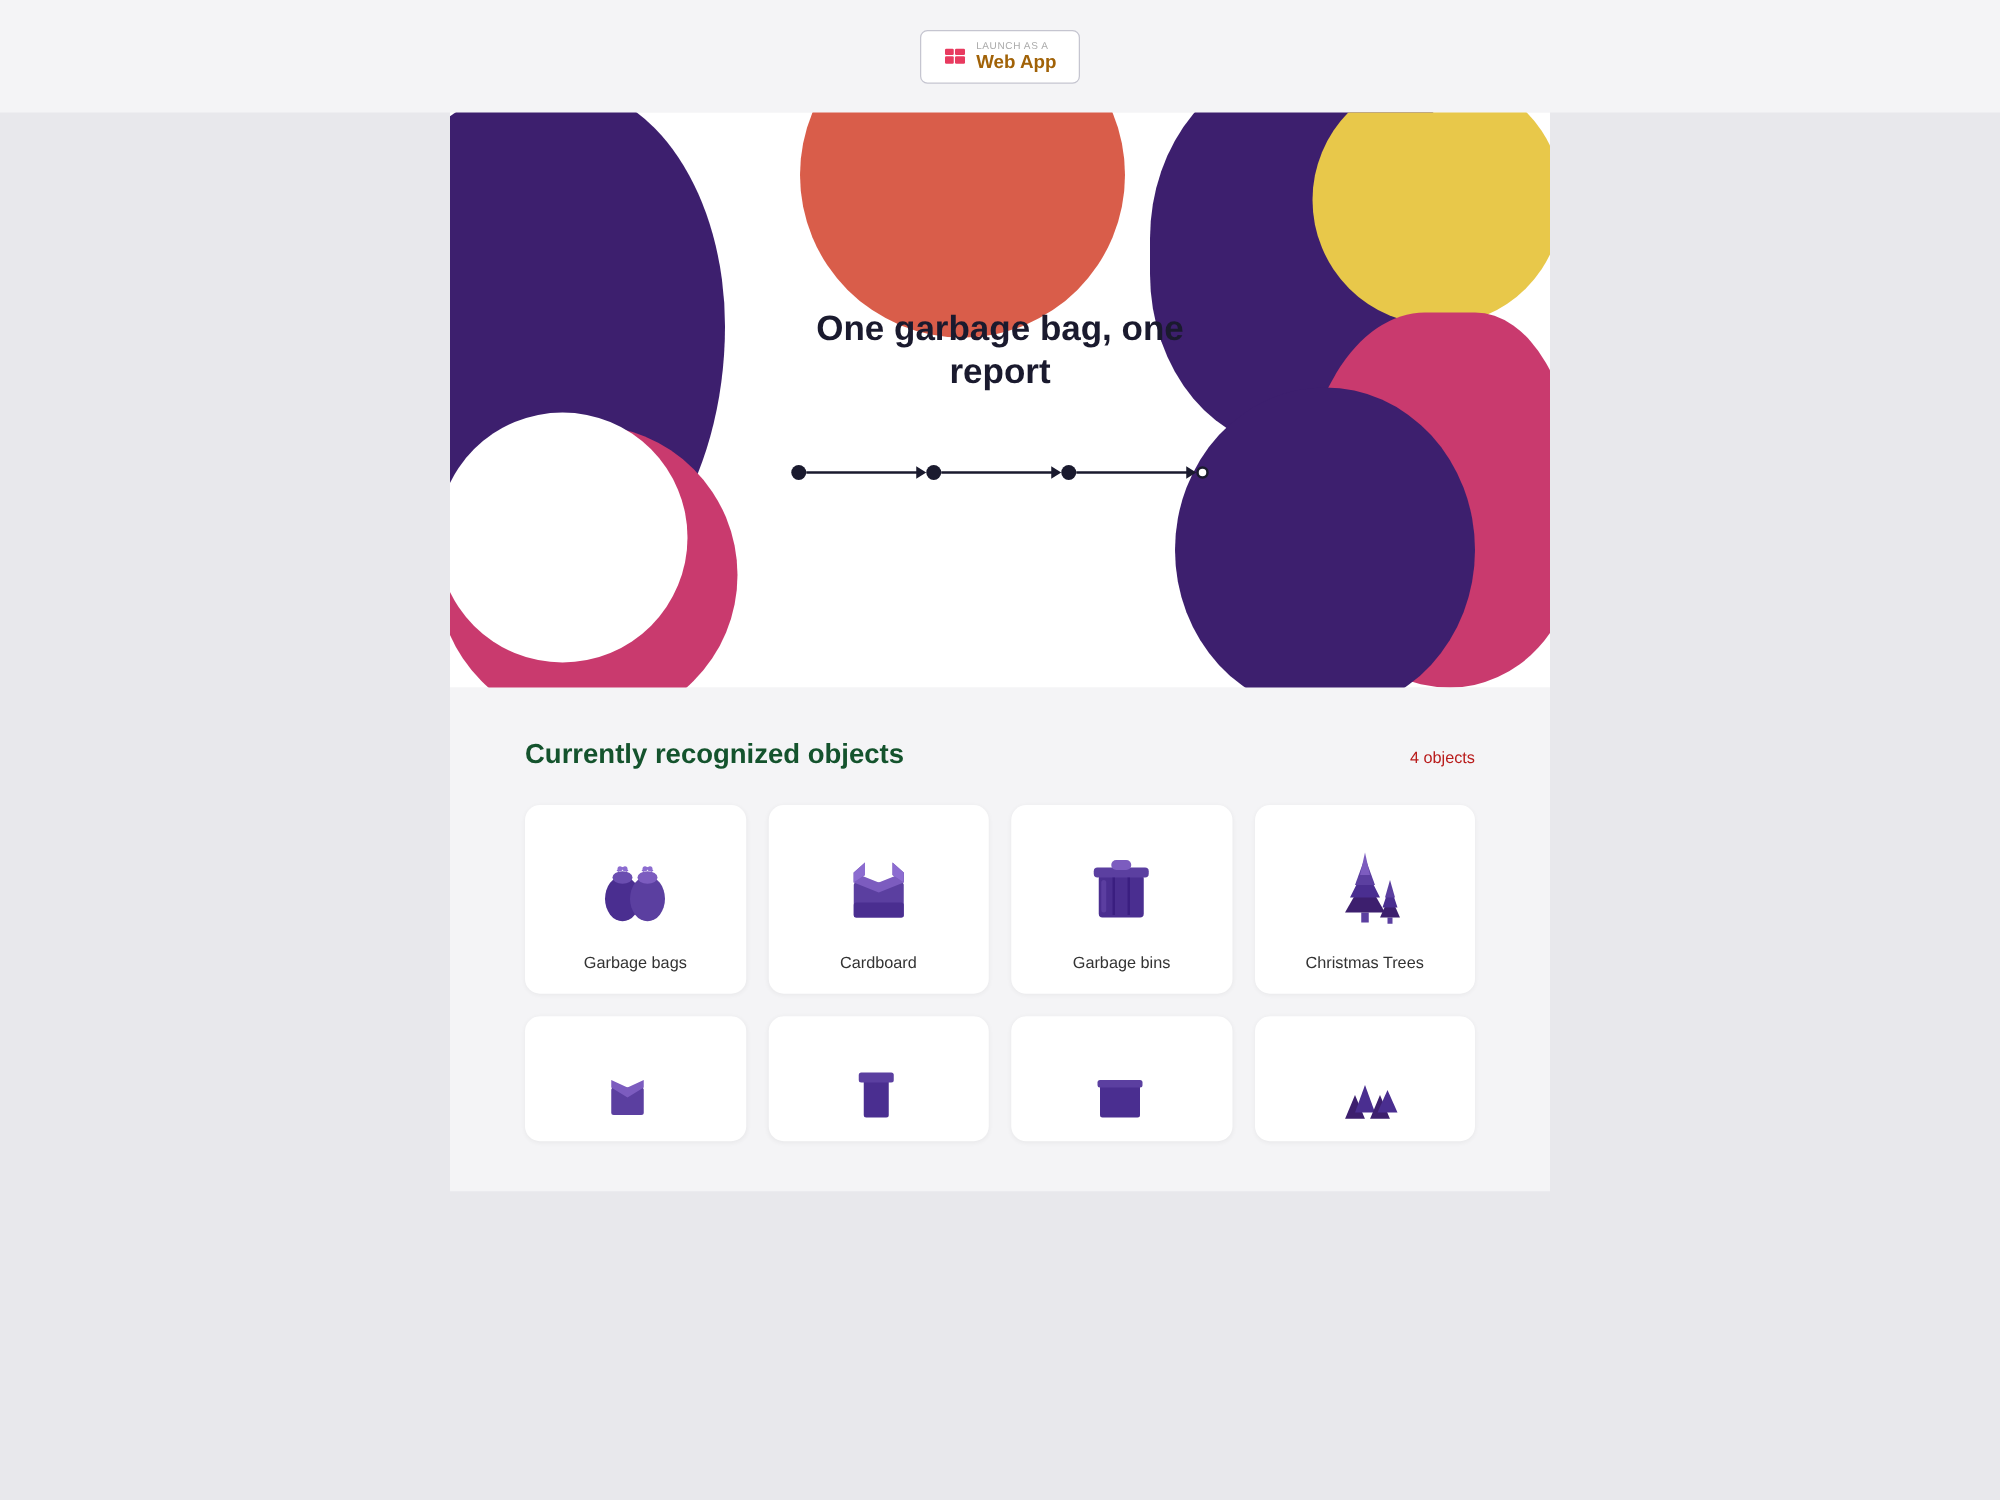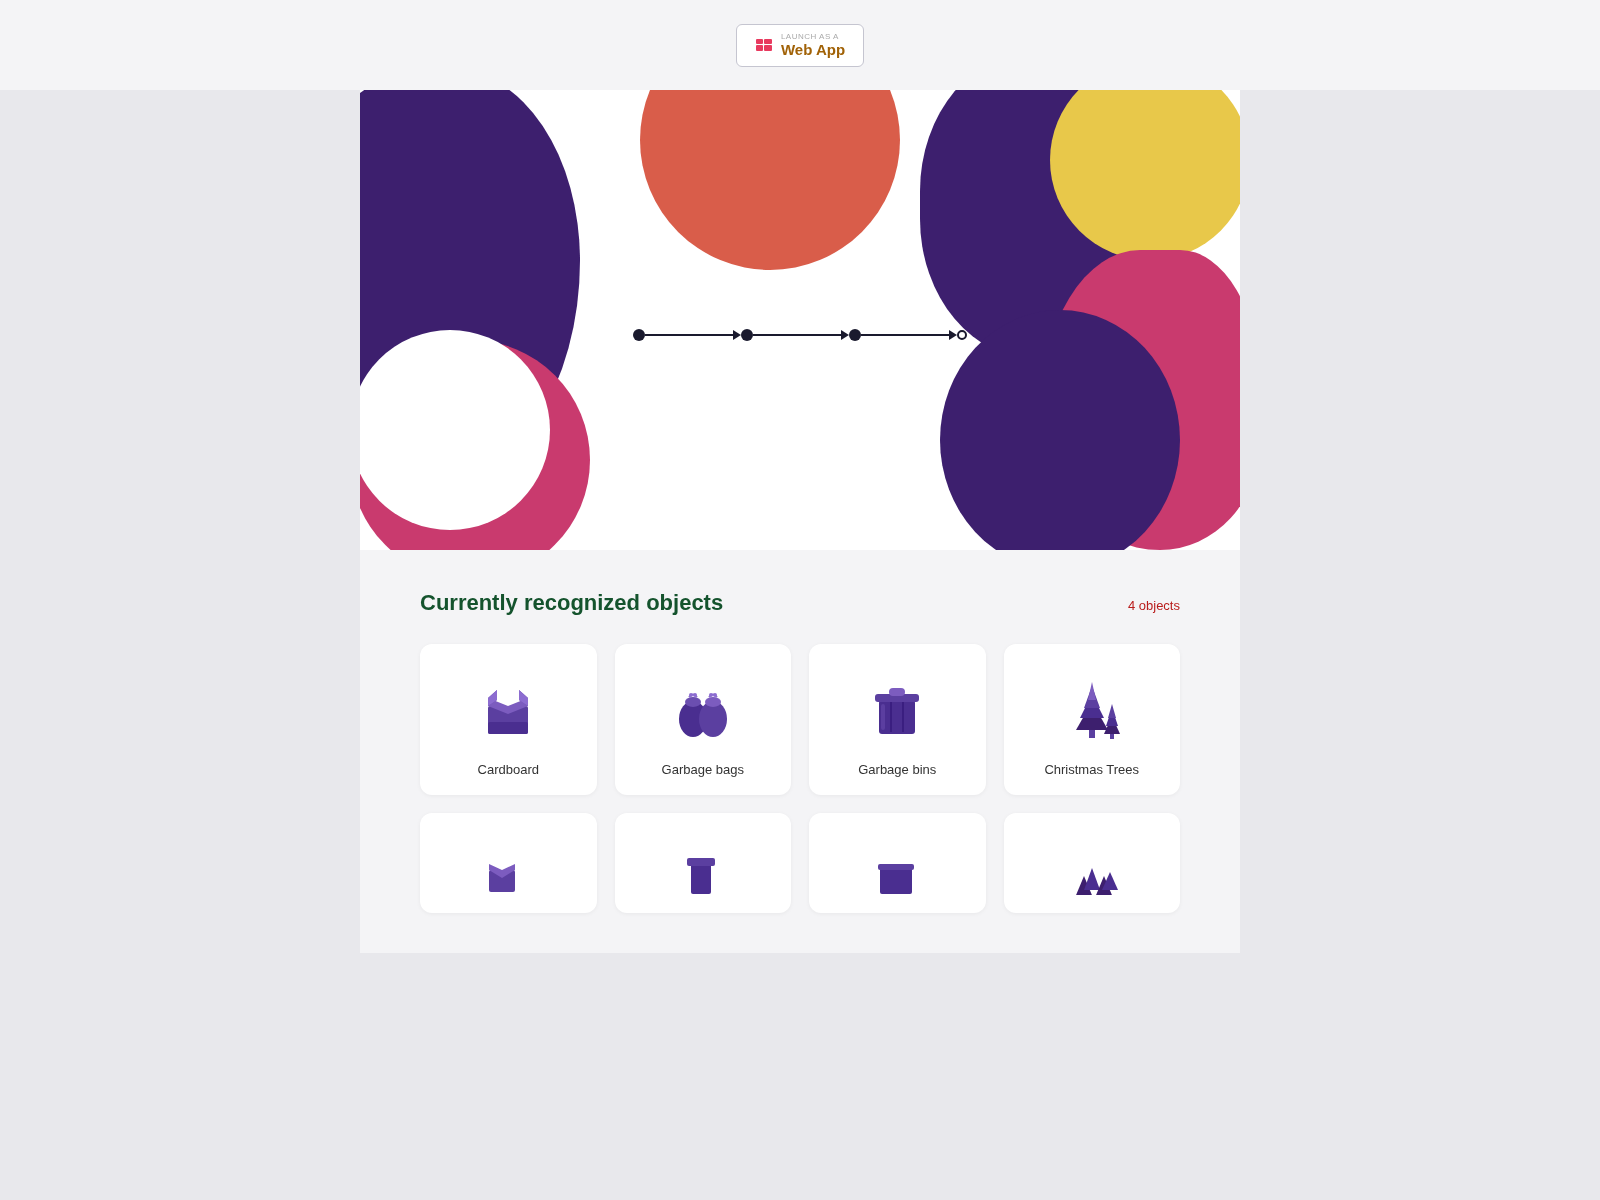--- a/index.html
+++ b/index.html
@@ -368,20 +368,21 @@
     <div class="blob-purple-left"></div>
     <div class="blob-red-center-top"></div>
     <div class="blob-purple-right-top"></div>
     <div class="blob-yellow-right"></div>
     <div class="blob-pink-right-mid"></div>
     <div class="blob-purple-right-bottom"></div>
     <div class="blob-pink-left-bottom"></div>
     <div class="blob-white-cutout"></div>
 
     <div class="hero-content">
+      <h1 class="hero-title">One garbage bag, one report</h1>
     </div>
 
     <div class="steps-container">
       <div class="steps-line">
 
         <div class="step-dot filled"></div>
 
         <div class="step-line-segment"></div>
         <div class="step-arrow"></div>
 
@@ -402,62 +403,62 @@
   </div>
 
   <div class="main-content">
 
     <div class="section-header">
       <h2 class="section-title">Currently recognized objects</h2>
       <span class="objects-count">4 objects</span>
     </div>
 
     <div class="objects-grid">
-
-      <div class="object-card">
-        <div class="object-icon icon-cardboard">
-          <svg width="72" height="72" viewBox="0 0 72 72" fill="none">
-
-            <rect x="16" y="34" width="40" height="28" rx="2" fill="#5b3fa0"></rect>
-
-            <polygon points="16,34 36,42 56,34 56,26 36,34 16,26" fill="#7c5cbf"></polygon>
-
-            <polygon points="16,26 16,34 25,28 25,18" fill="#6b4eb0"></polygon>
-
-            <polygon points="56,26 56,34 47,28 47,18" fill="#6b4eb0"></polygon>
-
-            <polygon points="16,26 25,18 25,28 16,34" fill="#8c6cd0"></polygon>
-
-            <polygon points="56,26 47,18 47,28 56,34" fill="#8c6cd0"></polygon>
-
-            <rect x="16" y="50" width="40" height="12" rx="2" fill="#4a2e90"></rect>
-          </svg>
-        </div>
-        <span class="object-label">Cardboard</span>
-      </div>
 
       <div class="object-card">
         <div class="object-icon icon-garbage-bags">
           <svg width="72" height="72" viewBox="0 0 72 72" fill="none">
 
             <ellipse cx="26" cy="47" rx="14" ry="18" fill="#4a2e90"></ellipse>
             <ellipse cx="26" cy="30" rx="8" ry="5" fill="#6b4eb0"></ellipse>
 
             <path d="M22 25 Q26 20 30 25" stroke="#8c6cd0" stroke-width="2" fill="none"></path>
             <circle cx="24" cy="23" r="2" fill="#8c6cd0"></circle>
             <circle cx="28" cy="23" r="2" fill="#8c6cd0"></circle>
 
             <ellipse cx="46" cy="47" rx="14" ry="18" fill="#5b3fa0"></ellipse>
             <ellipse cx="46" cy="30" rx="8" ry="5" fill="#7c5cbf"></ellipse>
             <path d="M42 25 Q46 20 50 25" stroke="#8c6cd0" stroke-width="2" fill="none"></path>
             <circle cx="44" cy="23" r="2" fill="#8c6cd0"></circle>
             <circle cx="48" cy="23" r="2" fill="#8c6cd0"></circle>
           </svg>
         </div>
         <span class="object-label">Garbage bags</span>
+      </div>
+
+      <div class="object-card">
+        <div class="object-icon icon-cardboard">
+          <svg width="72" height="72" viewBox="0 0 72 72" fill="none">
+
+            <rect x="16" y="34" width="40" height="28" rx="2" fill="#5b3fa0"></rect>
+
+            <polygon points="16,34 36,42 56,34 56,26 36,34 16,26" fill="#7c5cbf"></polygon>
+
+            <polygon points="16,26 16,34 25,28 25,18" fill="#6b4eb0"></polygon>
+
+            <polygon points="56,26 56,34 47,28 47,18" fill="#6b4eb0"></polygon>
+
+            <polygon points="16,26 25,18 25,28 16,34" fill="#8c6cd0"></polygon>
+
+            <polygon points="56,26 47,18 47,28 56,34" fill="#8c6cd0"></polygon>
+
+            <rect x="16" y="50" width="40" height="12" rx="2" fill="#4a2e90"></rect>
+          </svg>
+        </div>
+        <span class="object-label">Cardboard</span>
       </div>
 
       <div class="object-card">
         <div class="object-icon icon-garbage-bins">
           <svg width="72" height="72" viewBox="0 0 72 72" fill="none">
 
             <rect x="18" y="28" width="36" height="34" rx="3" fill="#4a2e90"></rect>
 
             <rect x="14" y="22" width="44" height="8" rx="3" fill="#5b3fa0"></rect>
 

